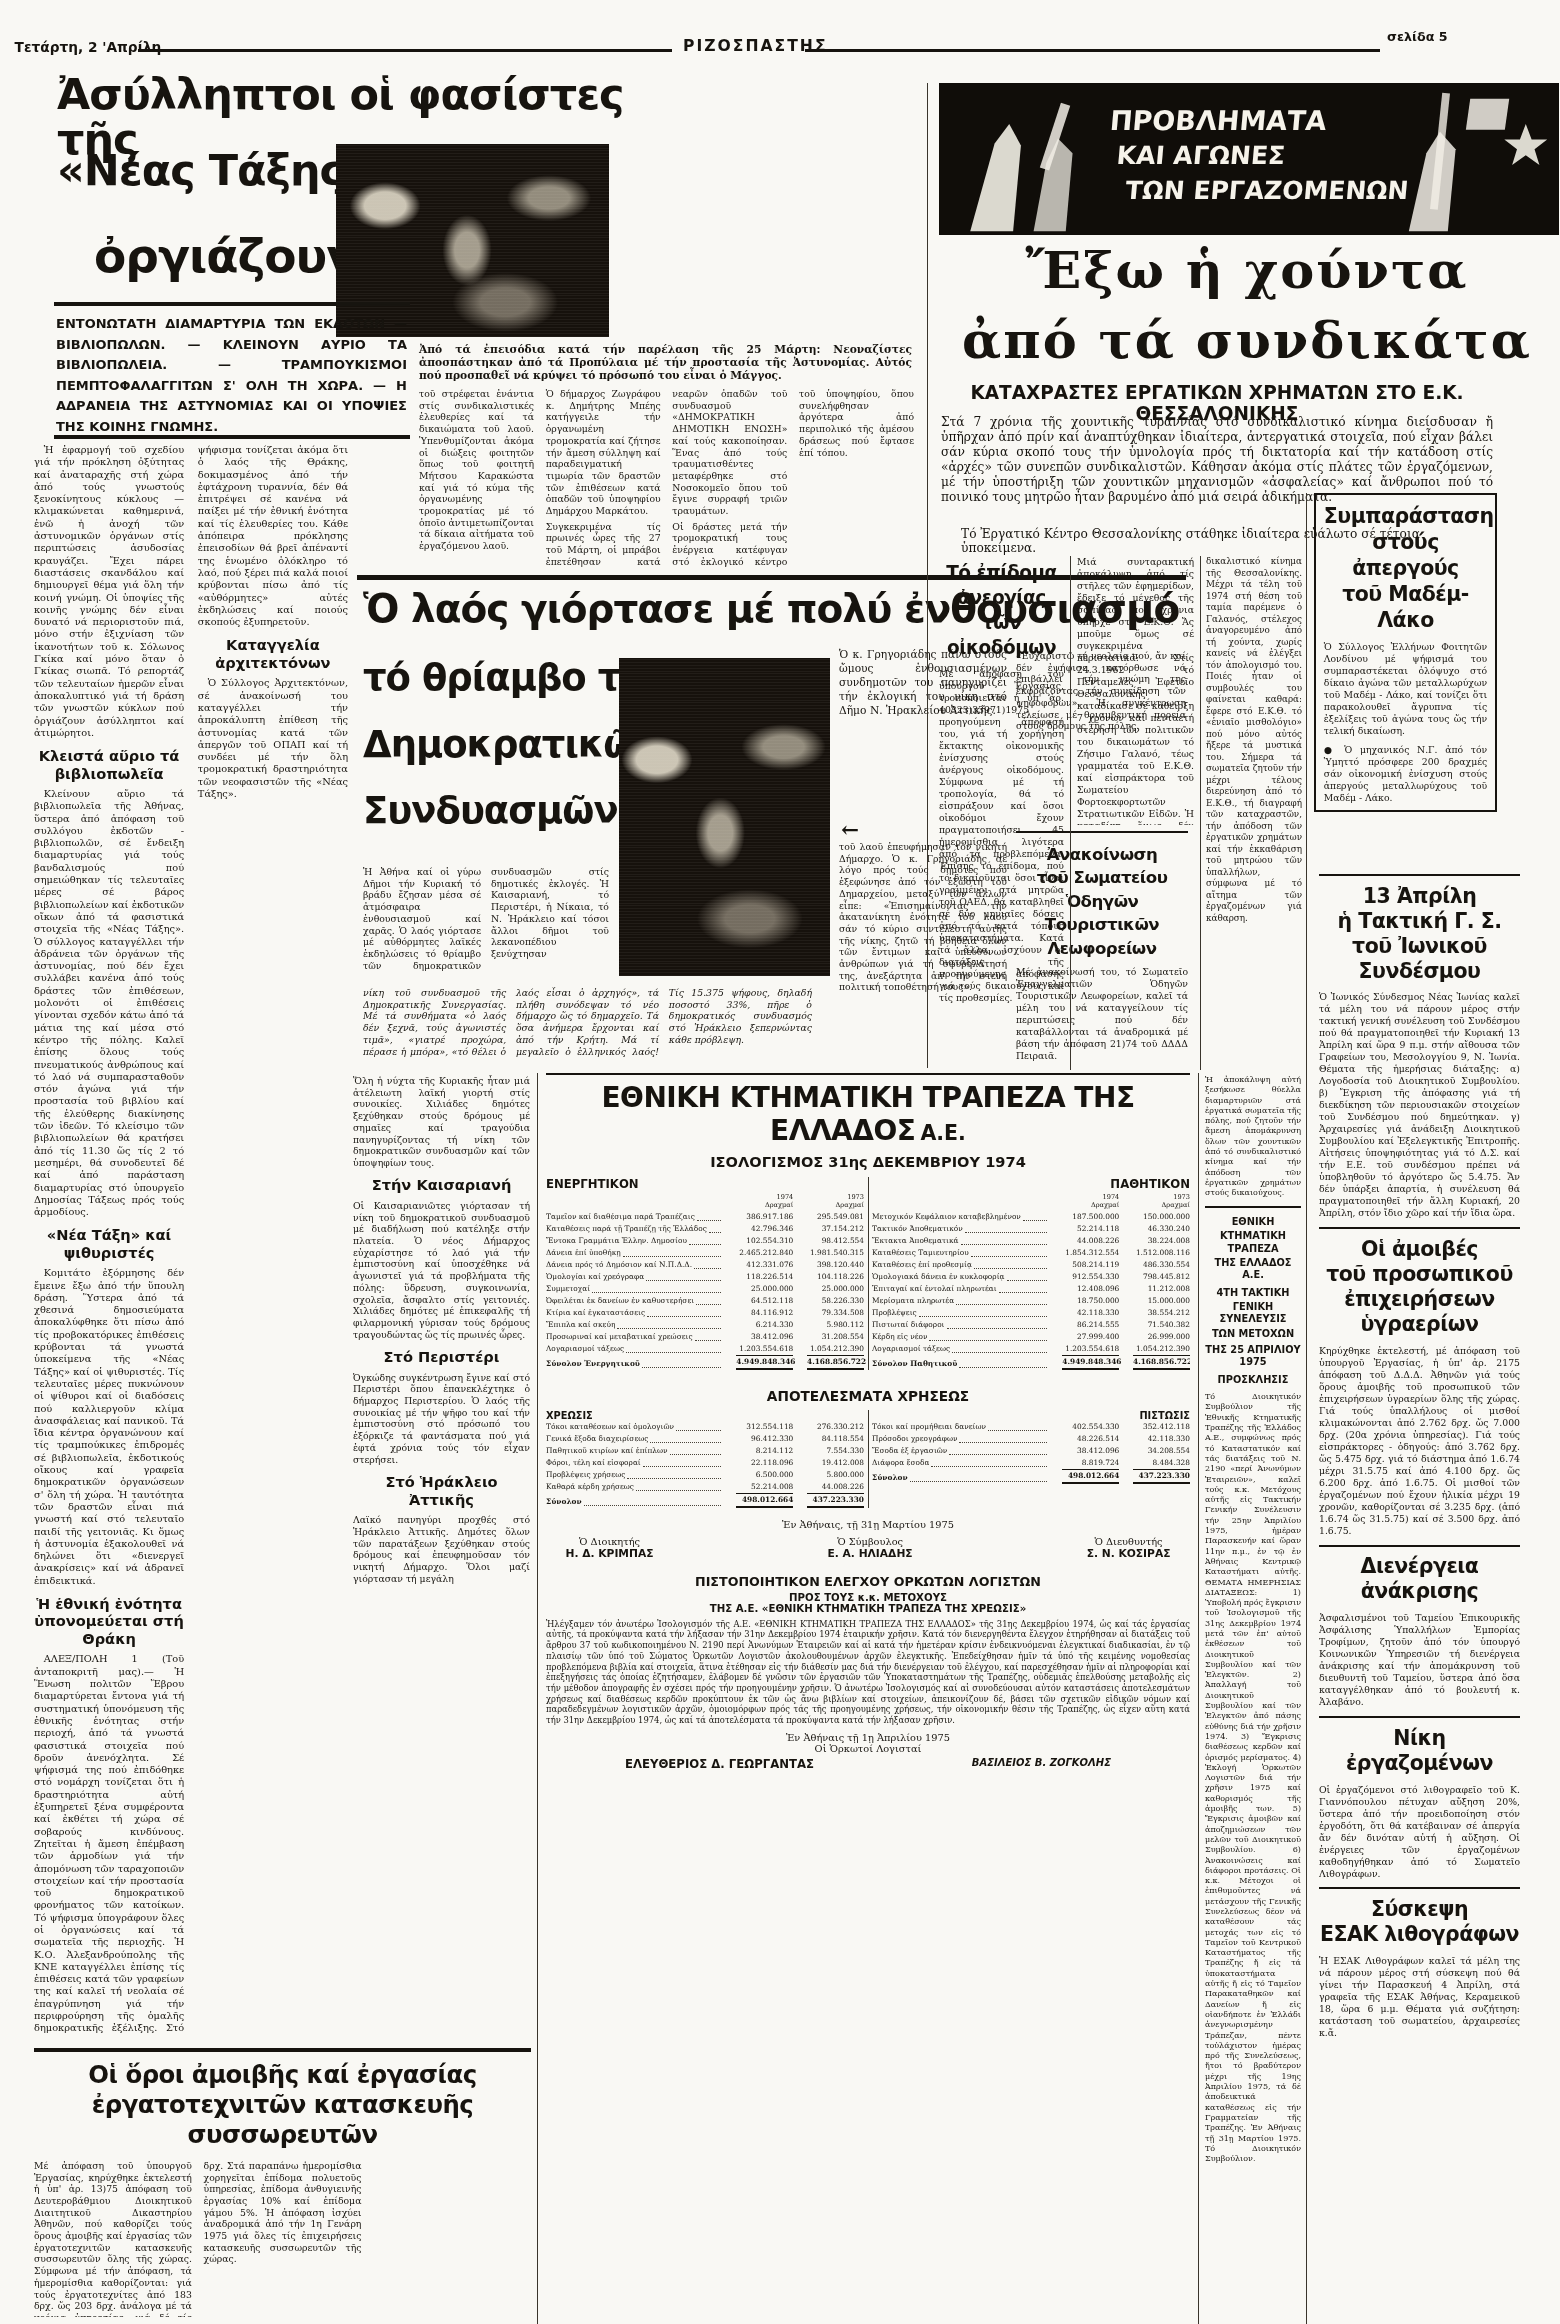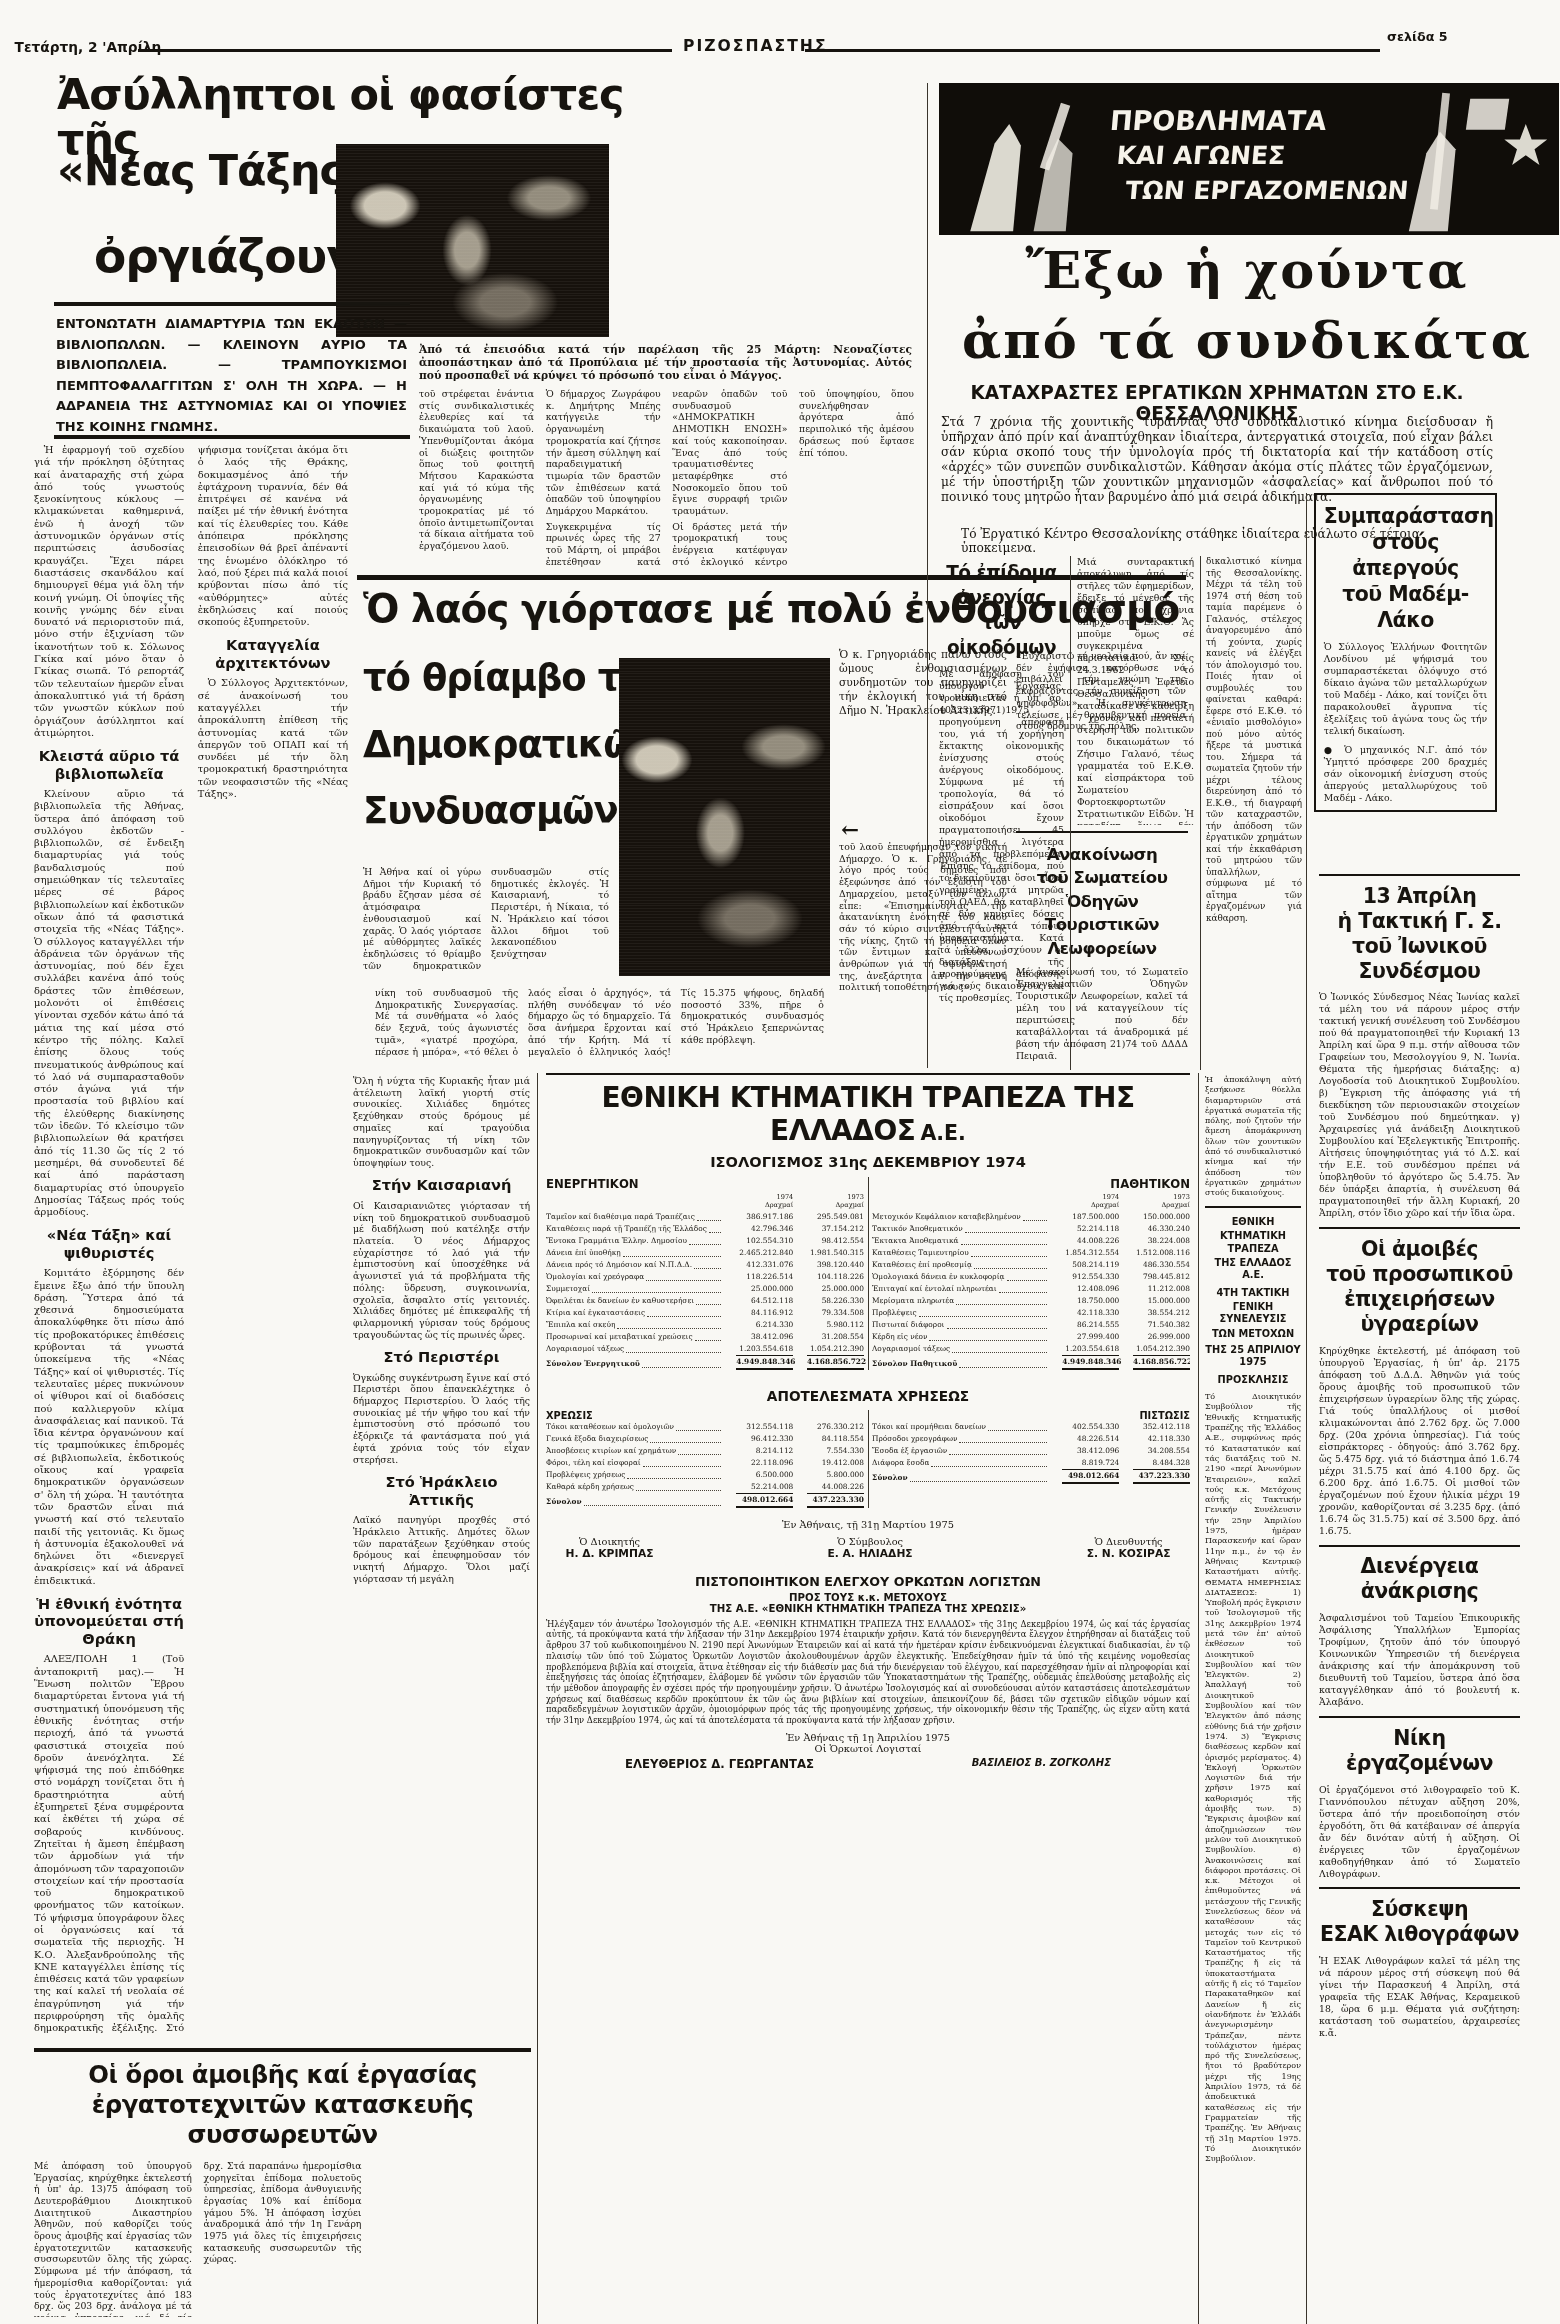--- a/index.html
+++ b/index.html
@@ -104,21 +104,21 @@
 
 <div class="abs" style="left:839px;top:648px;width:168px;font-size:10.7px;line-height:14px;text-align:justify;">Ὁ κ. Γρηγοριάδης πάνω στούς ὤμους ἐνθουσιασμένων συνδημοτῶν του πανηγυρίζει τήν ἐκλογική του νίκη στό Δῆμο Ν. Ἡρακλείου Ἀττικῆς.</div>
 
 <div class="abs tiny" style="left:839px;top:841px;width:168px;height:226px;overflow:hidden;">τοῦ λαοῦ ἐπευφήμησαν τόν νικητή Δήμαρχο. Ὁ κ. Γρηγοριάδης σέ λόγο πρός τούς δημότες πού ἐξεφώνησε ἀπό τόν ἐξώστη τοῦ Δημαρχείου, μεταξύ τῶν ἄλλων εἶπε: «Ἐπισημαίνοντας τήν ἀκατανίκητη ἑνότητα τοῦ λαοῦ σάν τό κύριο συντελεστή αὐτῆς τῆς νίκης, ζητῶ τή βοήθεια ὅλων τῶν ἔντιμων καί ὑπεύθυνων ἀνθρώπων γιά τή σφυρηλάτησή της, ἀνεξάρτητα ἀπ' τήν στενή πολιτική τοποθέτησή τους».</div>
 
 <div class="abs tiny" style="left:1016px;top:650px;width:170px;height:177px;overflow:hidden;">«Εὐχαριστῶ τή νεολαία πού, ἄν καί δέν ἐψήφισε, κατόρθωσε νά ἐπιβάλλει τήν γνώμη της ἐκφράζοντας τήν συνείδηση τῶν ψηφοφόρων». Ἡ συγκέντρωση τελείωσε μέ θριαμβευτική πορεία στούς δρόμους τῆς πόλης.</div>
 
 <div class="abs colflow tiny" style="left:363px;top:866px;width:246px;height:115px;column-count:2;column-gap:9.8px;">
   <span>Ἡ Ἀθήνα καί οἱ γύρω Δῆμοι τήν Κυριακή τό βράδυ ἔζησαν μέσα σέ ἀτμόσφαιρα ἐνθουσιασμοῦ καί χαρᾶς. Ὁ λαός γιόρτασε μέ αὐθόρμητες λαϊκές ἐκδηλώσεις τό θρίαμβο τῶν δημοκρατικῶν συνδυασμῶν στίς δημοτικές ἐκλογές. Ἡ Καισαριανή, τό Περιστέρι, ἡ Νίκαια, τό Ν. Ἡράκλειο καί τόσοι ἄλλοι δῆμοι τοῦ λεκανοπέδιου ξενύχτησαν πανηγυρίζοντας στό κέντρο τῆς πόλης.</span>
 </div>
-<div class="abs colflow tiny" style="left:375px;top:987px;width:449px;height:78px;column-count:3;column-gap:9.8px;">
+<div class="abs colflow tiny" style="left:363px;top:987px;width:449px;height:78px;column-count:3;column-gap:9.8px;font-style:italic;">
   <span>νίκη τοῦ συνδυασμοῦ τῆς Δημοκρατικῆς Συνεργασίας. Μέ τά συνθήματα «ὁ λαός δέν ξεχνᾶ, τούς ἀγωνιστές τιμᾶ», «γιατρέ προχώρα, πέρασε ἡ μπόρα», «τό θέλει ὁ λαός εἶσαι ὁ ἀρχηγός», τά πλήθη συνόδεψαν τό νέο δήμαρχο ὥς τό δημαρχεῖο. Τά ὅσα ἀνήμερα ἔρχονται καί ἀπό τήν Κρήτη. Μά τί μεγαλεῖο ὁ ἑλληνικός λαός! Τίς 15.375 ψήφους, δηλαδή ποσοστό 33%, πῆρε ὁ δημοκρατικός συνδυασμός στό Ἡράκλειο ξεπερνώντας κάθε πρόβλεψη.</span>
 </div>
 
 <div class="rule" style="left:1016px;top:831px;width:172px;height:2px;"></div>
 <div class="abs" style="left:1016px;top:841px;width:172px;height:226px;overflow:hidden;">
   <div class="stack-head" style="font-size:16.6px;line-height:23.4px;margin:2px 0 5.9px;">
     <div>Ἀνακοίνωση</div>
     <div>τοῦ Σωματείου</div>
     <div>Ὁδηγῶν</div>
     <div>Τουριστικῶν</div>
@@ -468,21 +468,21 @@
           </div>
 
           <div class="brow">
             <span class="blbl">Γενικά ἔξοδα διαχειρίσεως</span>
             <span class="bdots"></span>
             <span class="bnum">96.412.330</span>
             <span class="bnum">84.118.554</span>
           </div>
 
           <div class="brow">
-            <span class="blbl">Ἀποσβέσεις κτιρίων καί χρημάτων</span>
+            <span class="blbl">Παθητικοῦ κτιρίων καί ἐπίπλων</span>
             <span class="bdots"></span>
             <span class="bnum">8.214.112</span>
             <span class="bnum">7.554.330</span>
           </div>
 
           <div class="brow">
             <span class="blbl">Φόροι, τέλη καί εἰσφοραί</span>
             <span class="bdots"></span>
             <span class="bnum">22.118.096</span>
             <span class="bnum">19.412.008</span>

